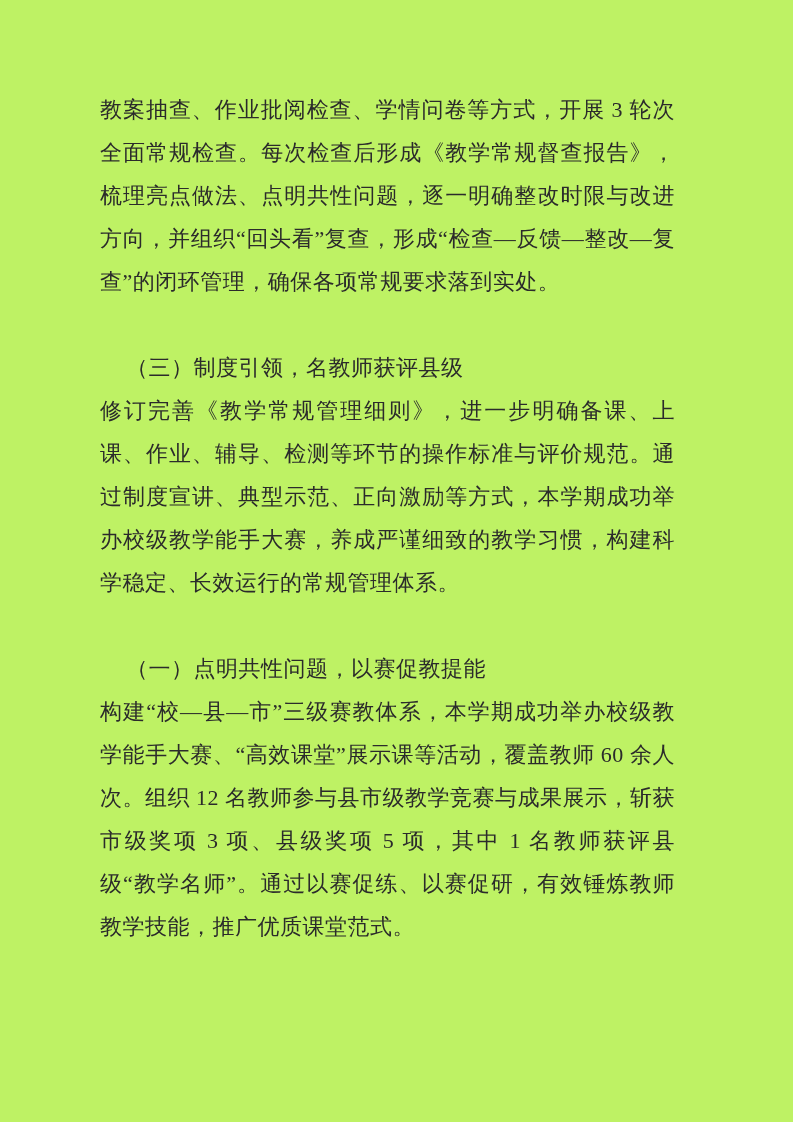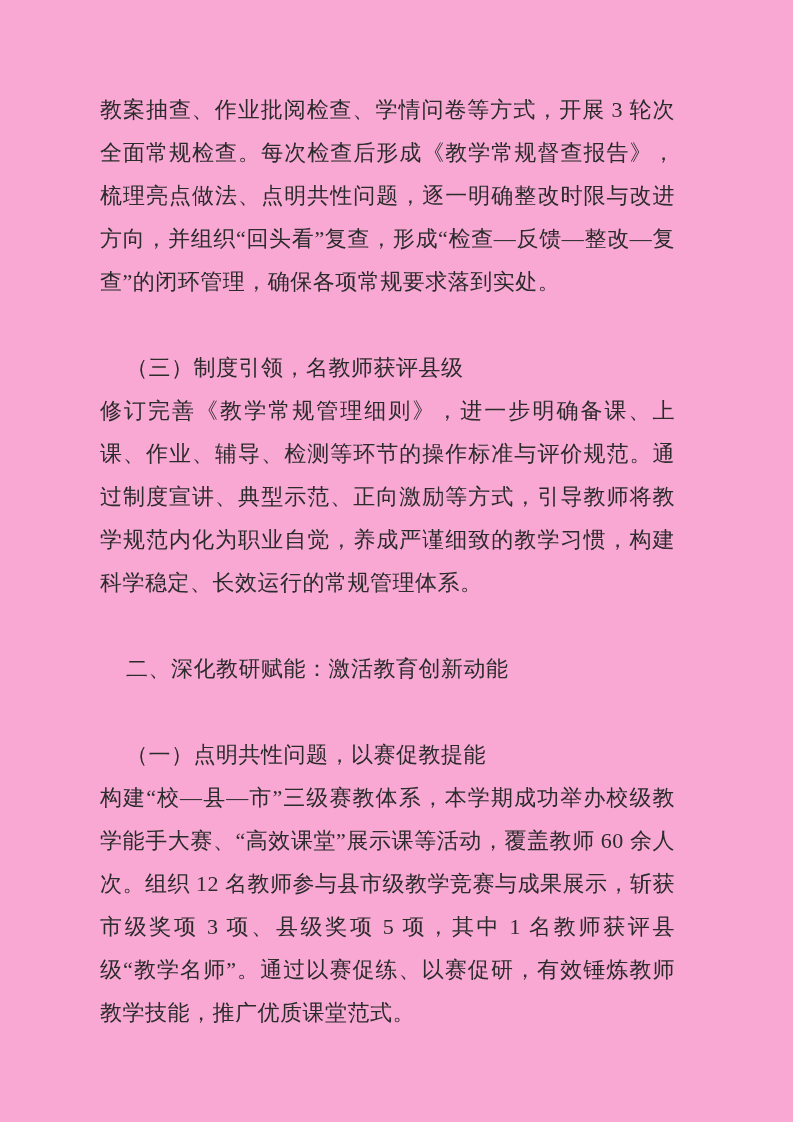--- a/index.html
+++ b/index.html
@@ -4,21 +4,21 @@
 <style>
   html, body {
     margin: 0;
     padding: 0;
     background: #ffffff;
   }
   .page {
     position: relative;
     width: 793px;
     height: 1122px;
-    background: #f9a8d4;
+    background: #bef264;
     overflow: hidden;
     font-family: "Liberation Serif", "DejaVu Serif", serif;
     color: #2b2b2b;
   }
   .content {
     position: absolute;
     left: 100px;
     top: 88px;
     width: 575px;
     font-size: 22px;
@@ -37,18 +37,17 @@
     font-weight: 400;
   }
 </style>
 </head>
 <body>
 
 <div class="page">
   <div class="content">
     <p class="para">教案抽查、作业批阅检查、学情问卷等方式，开展 3 轮次全面常规检查。每次检查后形成《教学常规督查报告》，梳理亮点做法、点明共性问题，逐一明确整改时限与改进方向，并组织“回头看”复查，形成“检查—反馈—整改—复查”的闭环管理，确保各项常规要求落到实处。</p>
     <p class="heading">（三）制度引领，名教师获评县级</p>
-    <p class="para">修订完善《教学常规管理细则》，进一步明确备课、上课、作业、辅导、检测等环节的操作标准与评价规范。通过制度宣讲、典型示范、正向激励等方式，引导教师将教学规范内化为职业自觉，养成严谨细致的教学习惯，构建科学稳定、长效运行的常规管理体系。</p>
-    <p class="heading">二、深化教研赋能：激活教育创新动能</p>
+    <p class="para">修订完善《教学常规管理细则》，进一步明确备课、上课、作业、辅导、检测等环节的操作标准与评价规范。通过制度宣讲、典型示范、正向激励等方式，本学期成功举办校级教学能手大赛，养成严谨细致的教学习惯，构建科学稳定、长效运行的常规管理体系。</p>
     <p class="heading">（一）点明共性问题，以赛促教提能</p>
     <p class="para">构建“校—县—市”三级赛教体系，本学期成功举办校级教学能手大赛、“高效课堂”展示课等活动，覆盖教师 60 余人次。组织 12 名教师参与县市级教学竞赛与成果展示，斩获市级奖项 3 项、县级奖项 5 项，其中 1 名教师获评县级“教学名师”。通过以赛促练、以赛促研，有效锤炼教师教学技能，推广优质课堂范式。</p>
   </div>
 </div>
 
 </body></html>

